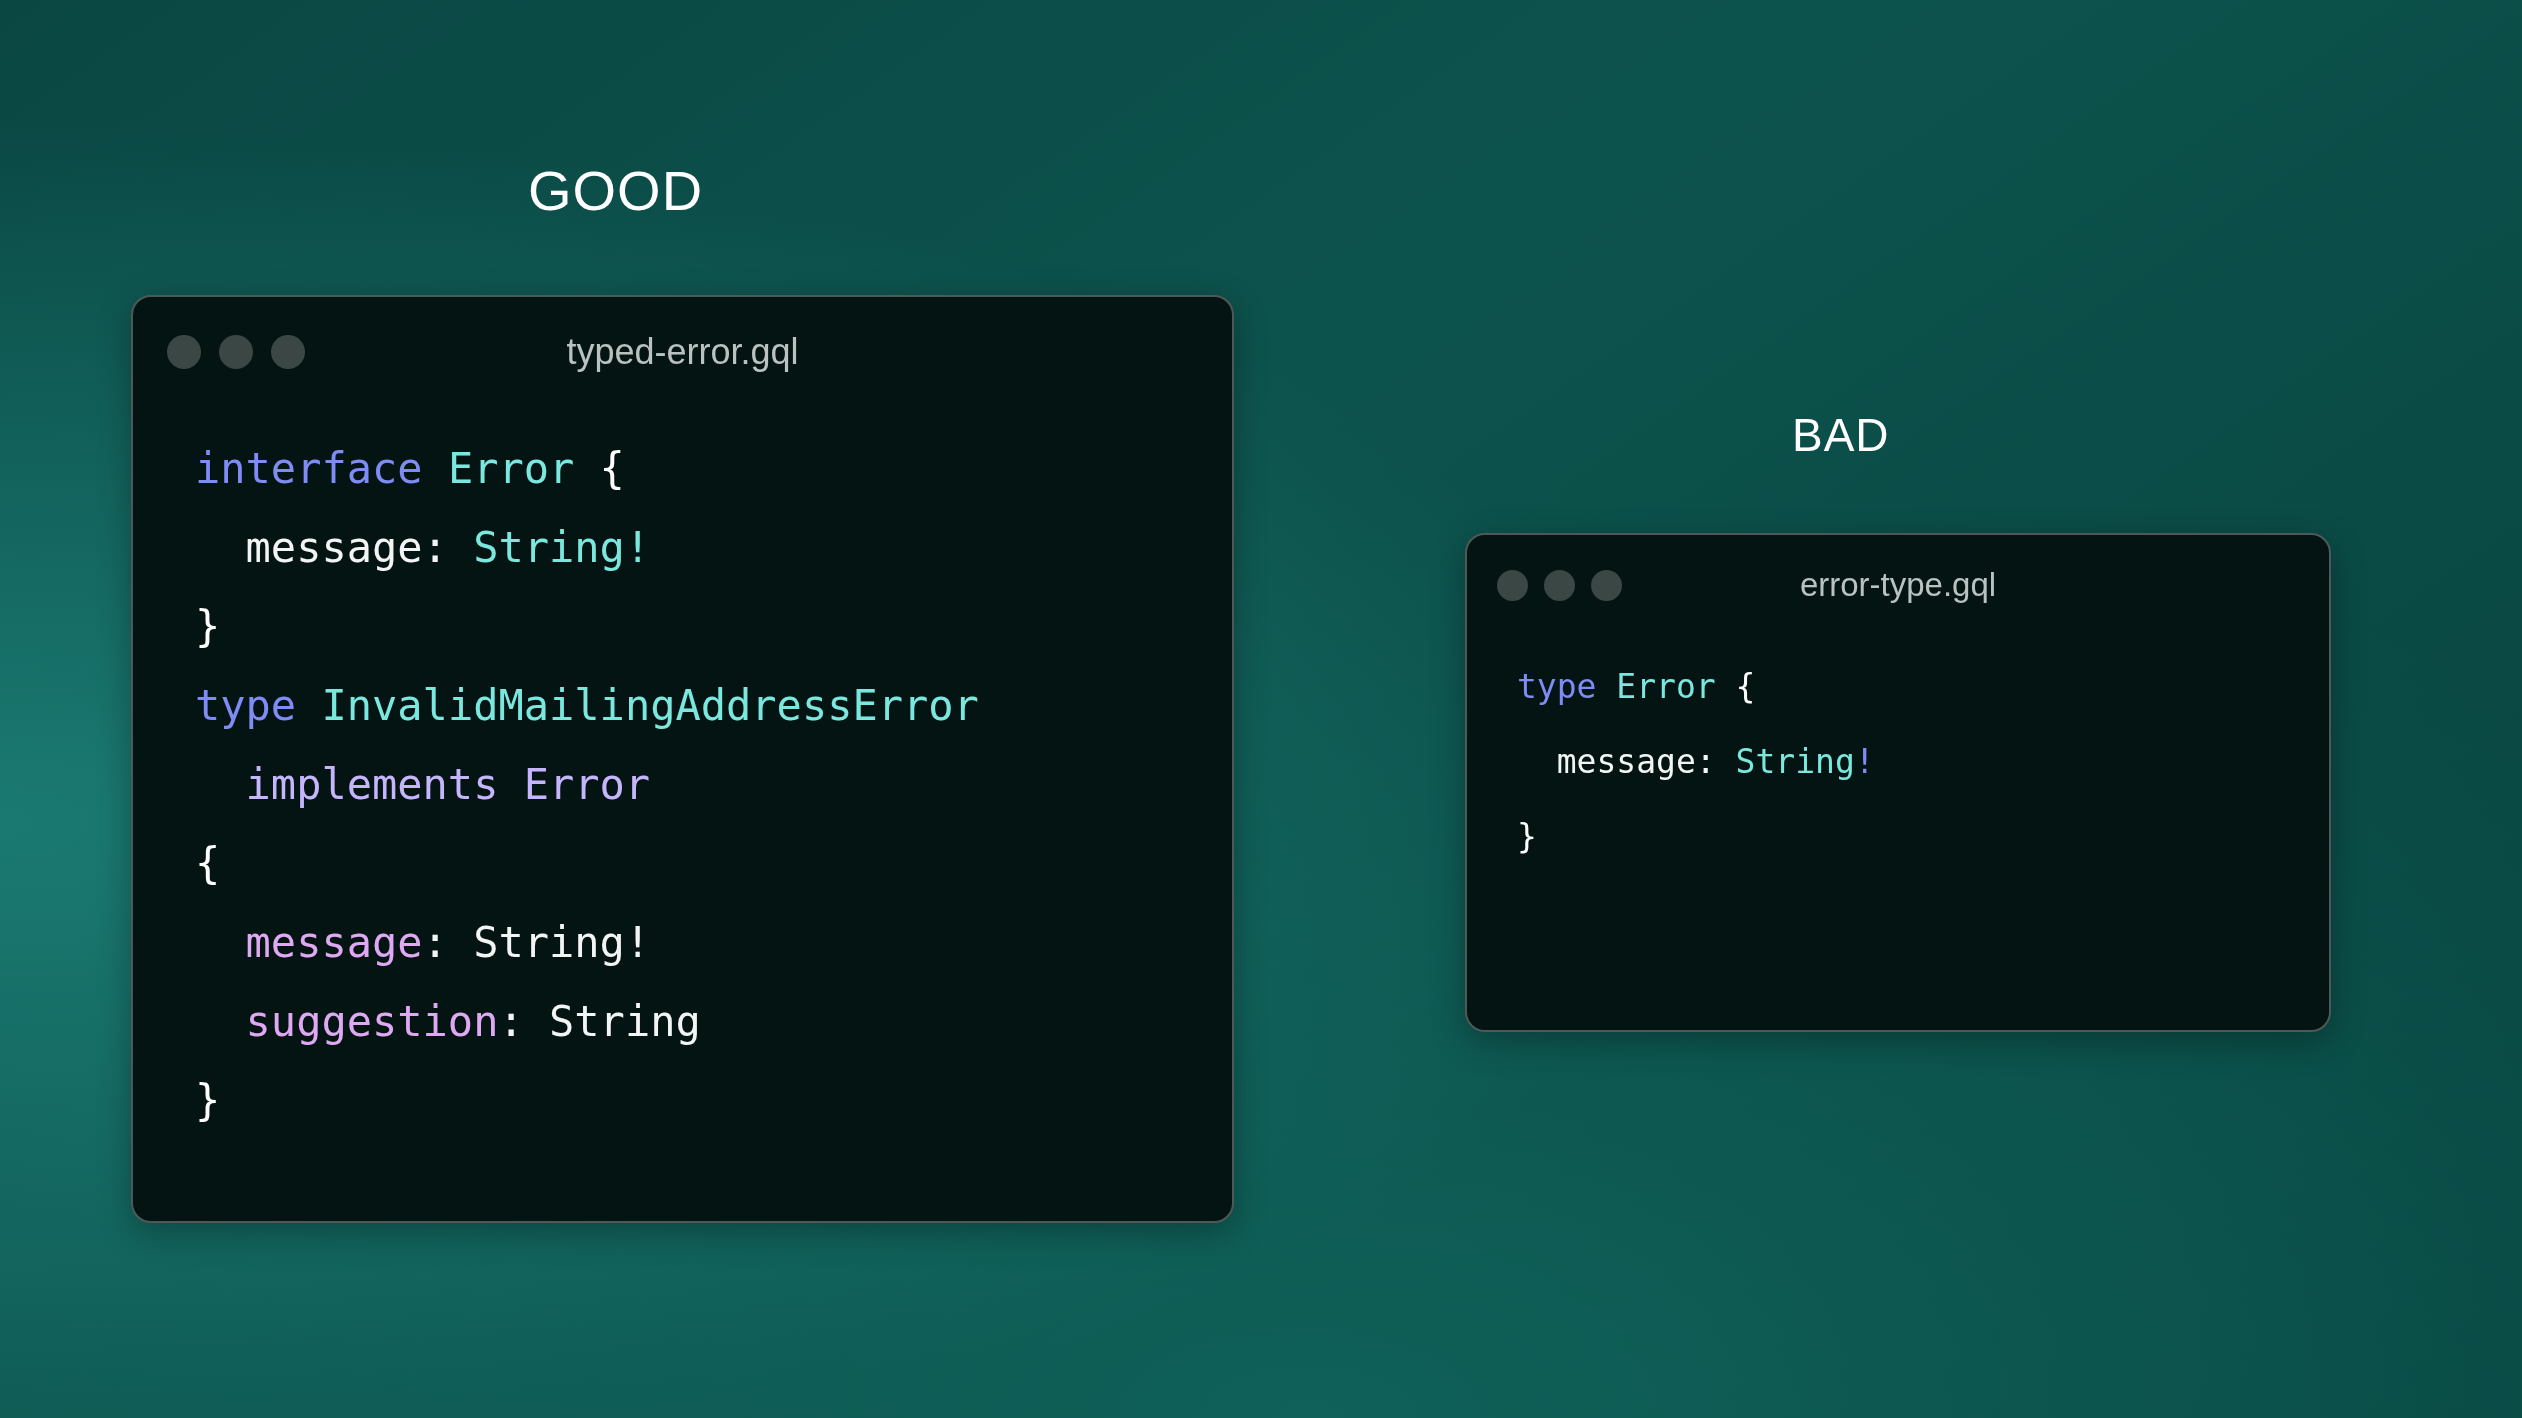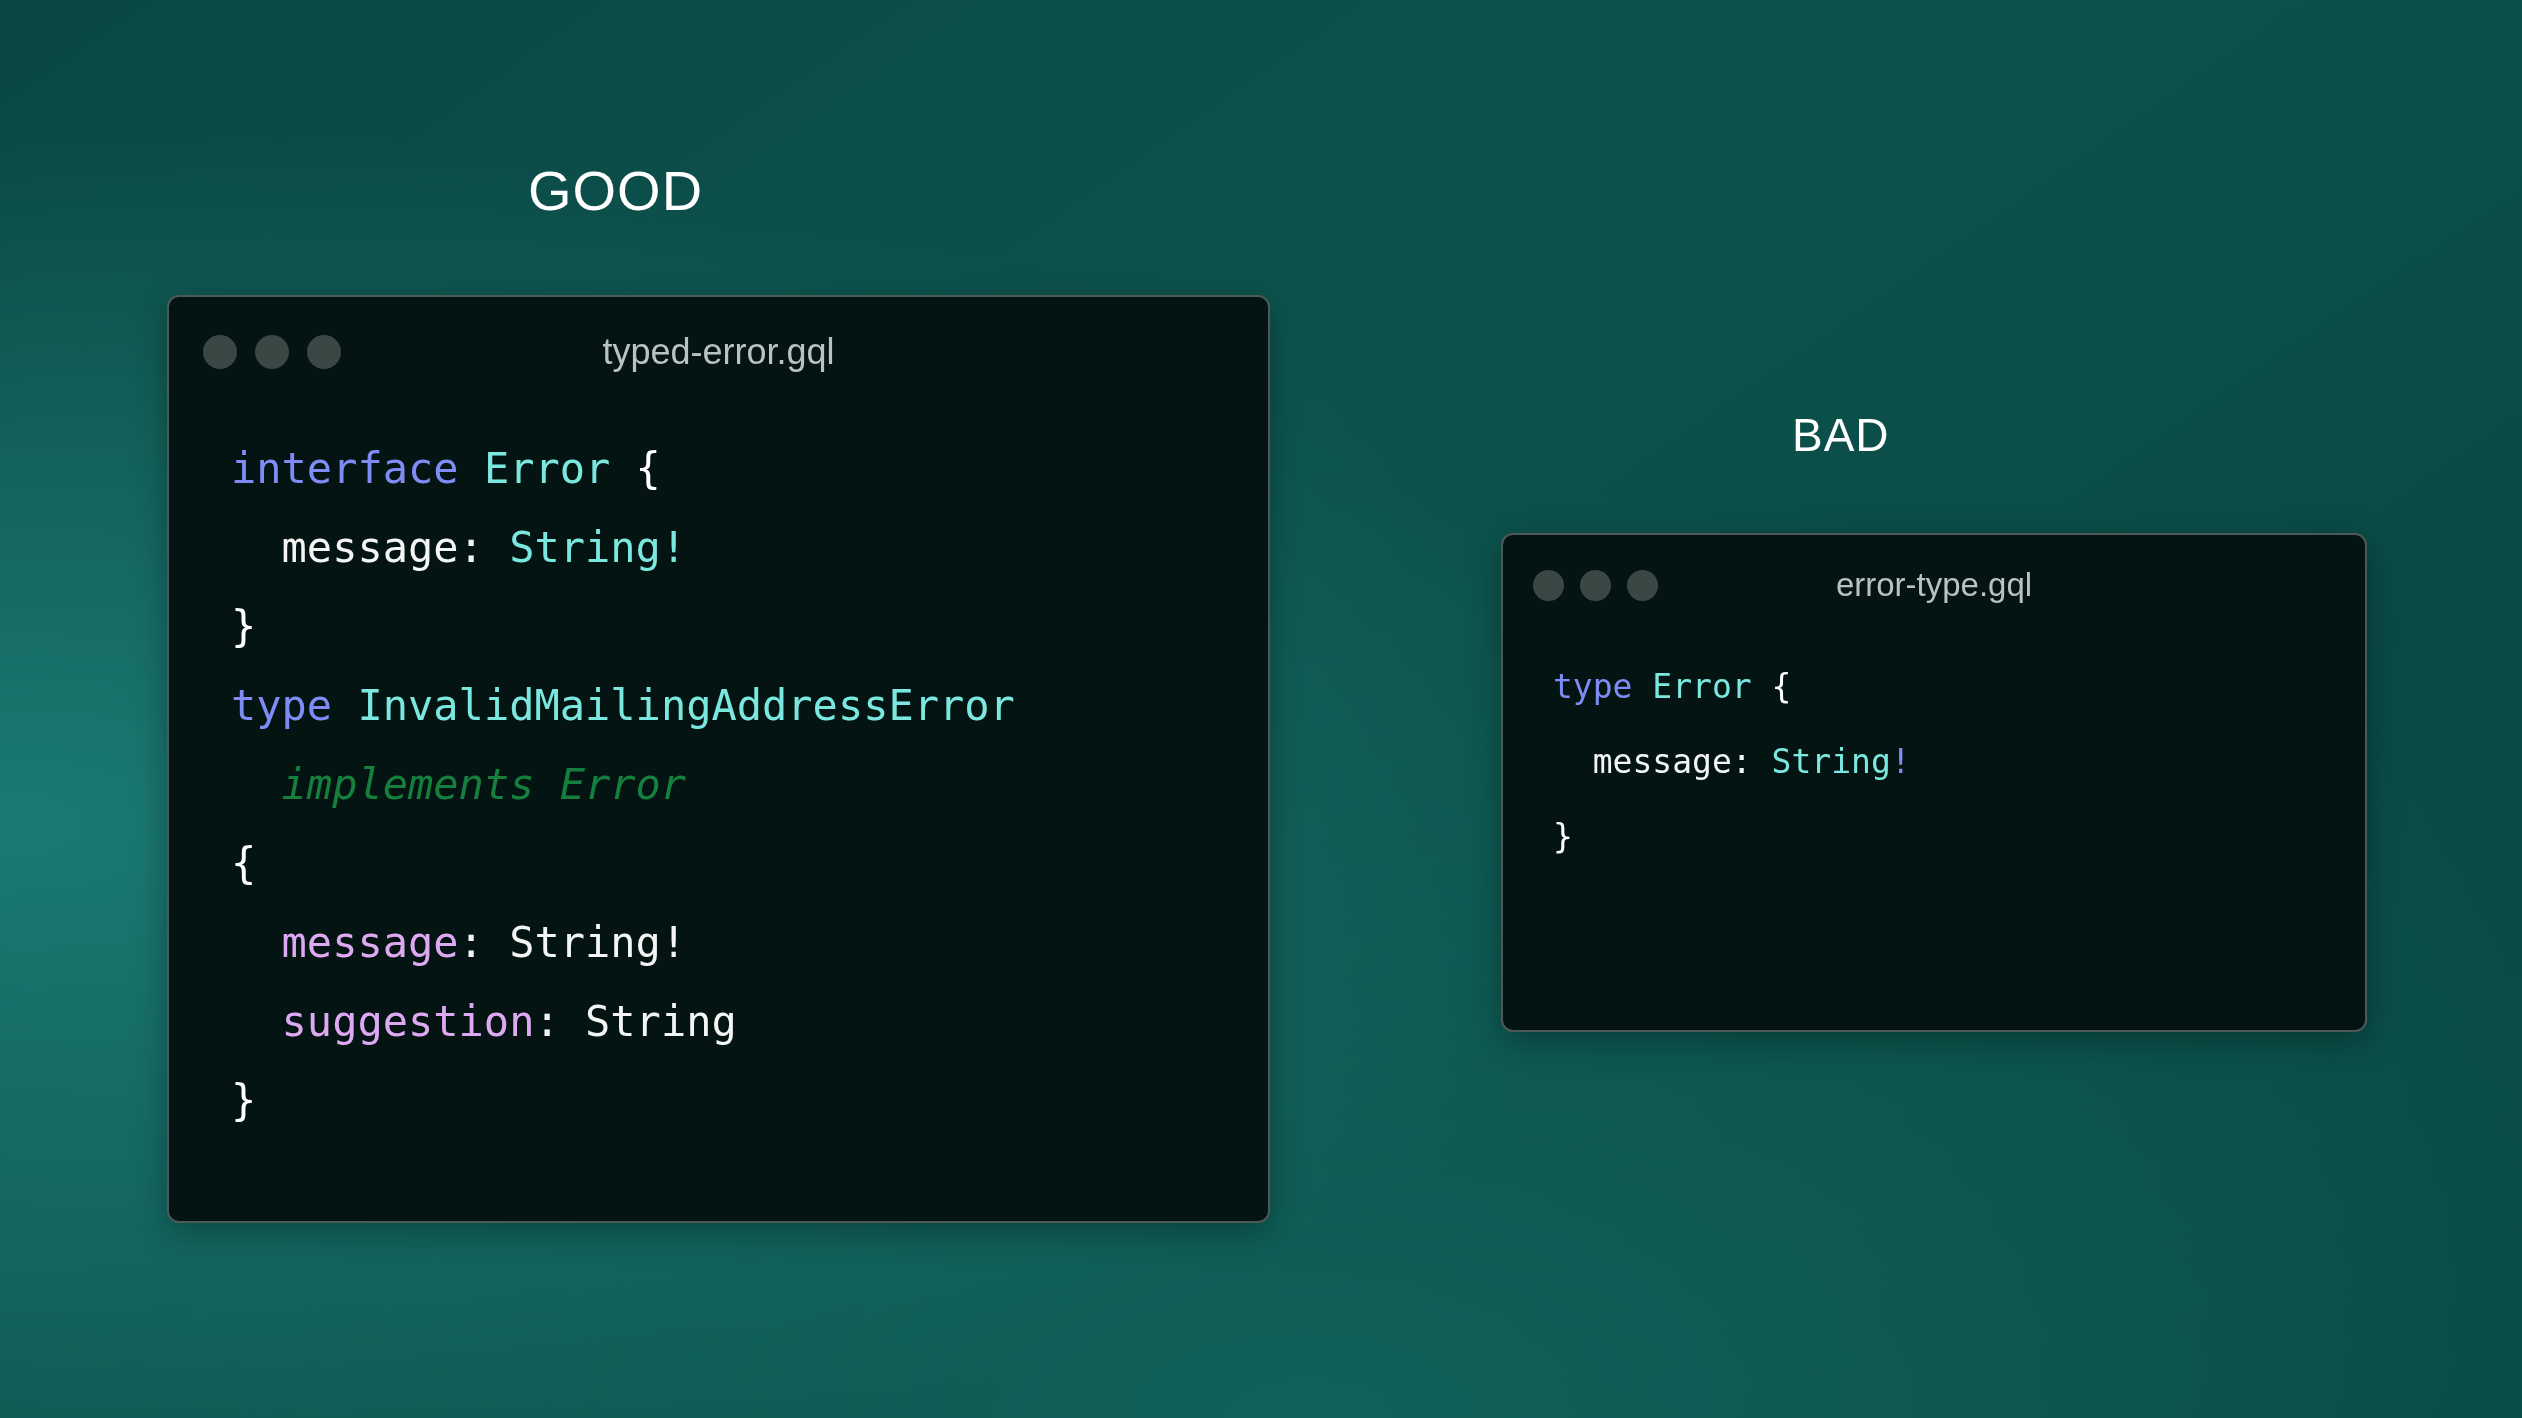--- a/index.html
+++ b/index.html
@@ -39,25 +39,24 @@
     top: 412px;
     font-size: 46px;
     line-height: 1;
   }
 
   
   .code-window {
     position: absolute;
     background: #041412;
     border: 2px solid #4e5957;
-    border-radius: 12px;
+    border-radius: 20px;
     box-shadow: 0 10px 34px rgba(0,0,0,0.30);
     overflow: hidden;
     box-sizing: border-box;
-    margin-left: 36px;
   }
   #window-good {
     left: 131px;
     top: 295px;
     width: 1103px;
     height: 928px;
   }
   #window-bad {
     left: 1465px;
     top: 533px;
@@ -115,21 +114,21 @@
   #window-bad .code-area {
     padding: 14px 0 0 50px;
     font-size: 33px;
     line-height: 75px;
   }
 
   .tok-keyword  { color: #7f8cf5; }
   .tok-type     { color: #7be8e0; }
   .tok-plain    { color: #f2f5f4; }
   .tok-field    { color: #dea9f2; }
-  .tok-impl     { color: #15803d; font-style: italic; }
+  .tok-impl     { color: #c4b5fd; }
   .tok-punct    { color: #ffffff; }
   .tok-bang     { color: #7f8cf5; }
 </style>
 </head>
 <body>
 
 <div id="stage">
 
   <div class="section-label" id="label-good">GOOD</div>
 

